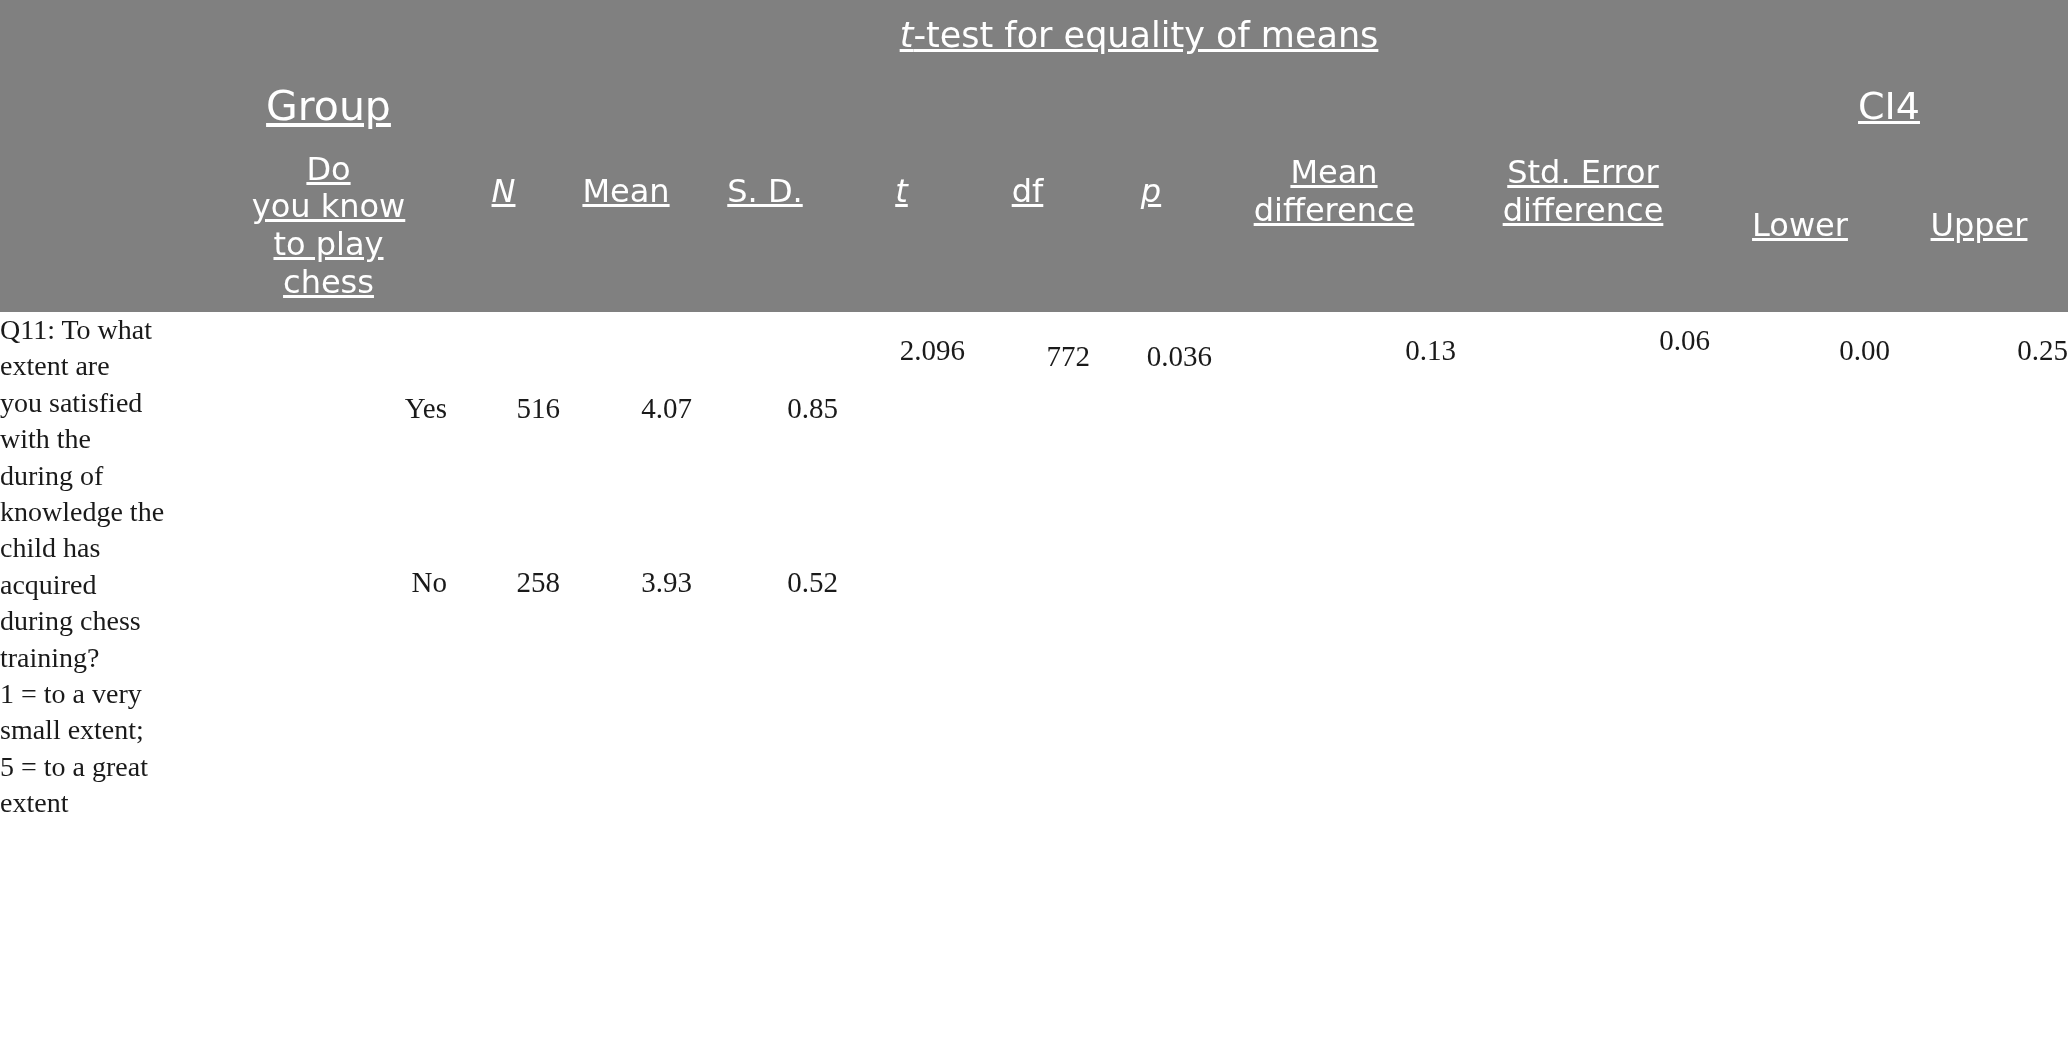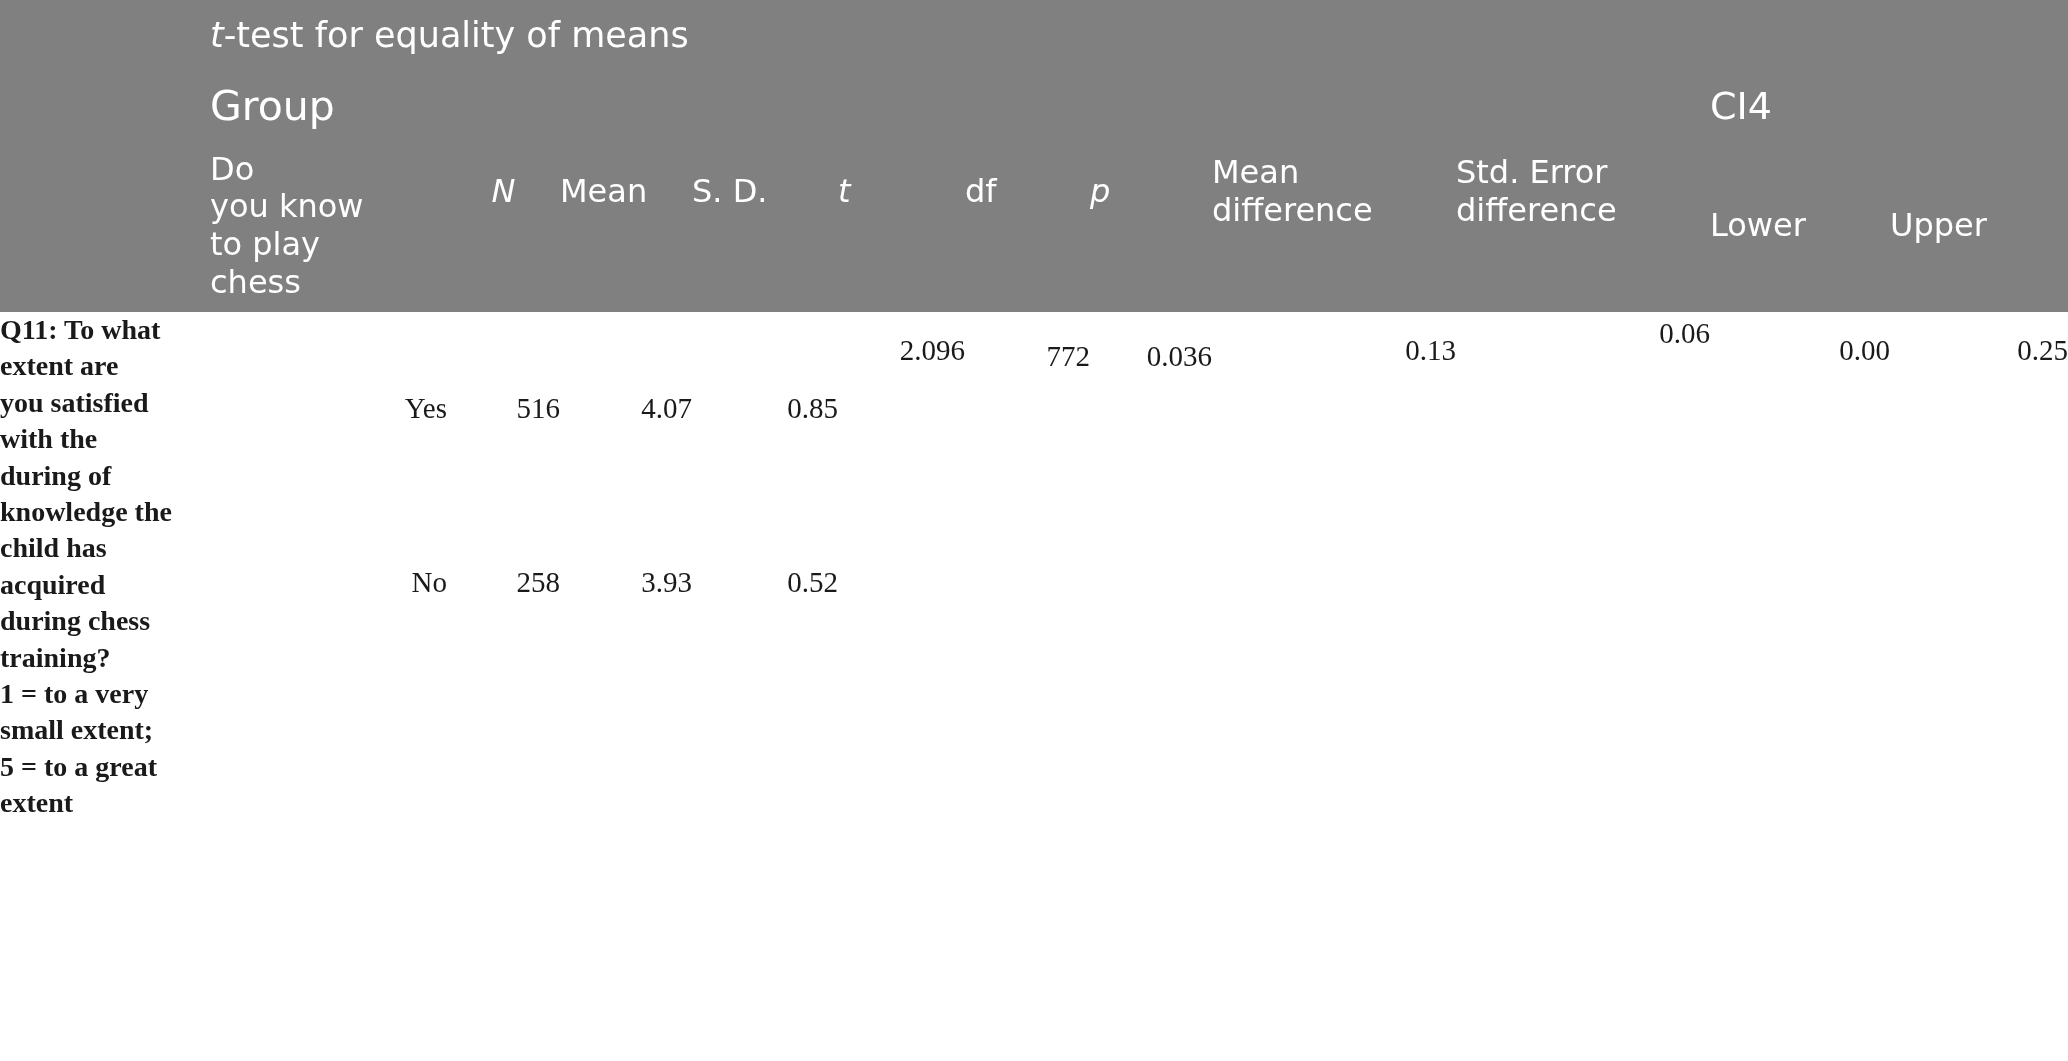--- a/index.html
+++ b/index.html
@@ -26,23 +26,25 @@
     margin: 0;
     border: 0;
   }
 
   
   .hdr {
     background: #808080;
     color: #ffffff;
     font-family: "DejaVu Sans", sans-serif;
     font-weight: 400;
+    text-align: center;
     vertical-align: middle;
     line-height: 1.18;
     border: 1px solid #c9c9c9;
+    text-decoration: underline;
   }
   .hdr-title {
     font-size: 35px;
   }
   .hdr-group {
     font-size: 41px;
   }
   .hdr-ci {
     font-size: 38px;
   }
@@ -77,21 +79,20 @@
     text-align: left;
     vertical-align: top;
     padding: 16px 8px 0 10px;
     line-height: 1.30;
     font-size: 28px;
     border-left-color: #ffffff;
   }
   .cell-q .qline {
     display: block;
     white-space: nowrap;
-    font-weight: bold;
   }
   .cell-right-edge {
     border-right-color: #ffffff;
   }
   .cell-bottom-edge {
     border-bottom-color: #ffffff;
   }
   .spacer-row td {
     border: 1px solid #c9c9c9;
   }
@@ -183,21 +184,21 @@
       </td>
       <td class="cell">Yes</td>
       <td class="cell">516</td>
       <td class="cell">4.07</td>
       <td class="cell">0.85</td>
 
       <td class="cell" rowspan="3" style="vertical-align:top;padding-top:22px">2.096</td>
       <td class="cell" rowspan="3" style="vertical-align:top;padding-top:28px">772</td>
       <td class="cell" rowspan="3" style="vertical-align:top;padding-top:28px">0.036</td>
       <td class="cell" rowspan="3" style="vertical-align:top;padding-top:22px">0.13</td>
-      <td class="cell" rowspan="3" style="vertical-align:top;padding-top:5px">0.06</td>
+      <td class="cell" rowspan="3" style="vertical-align:top;padding-top:12px">0.06</td>
       <td class="cell" rowspan="3" style="vertical-align:top;padding-top:22px">0.00</td>
       <td class="cell cell-right-edge" rowspan="3" style="vertical-align:top;padding-top:22px">0.25</td>
     </tr>
 
     <tr style="height:62px">
       <td class="cell">No</td>
       <td class="cell">258</td>
       <td class="cell">3.93</td>
       <td class="cell">0.52</td>
     </tr>

